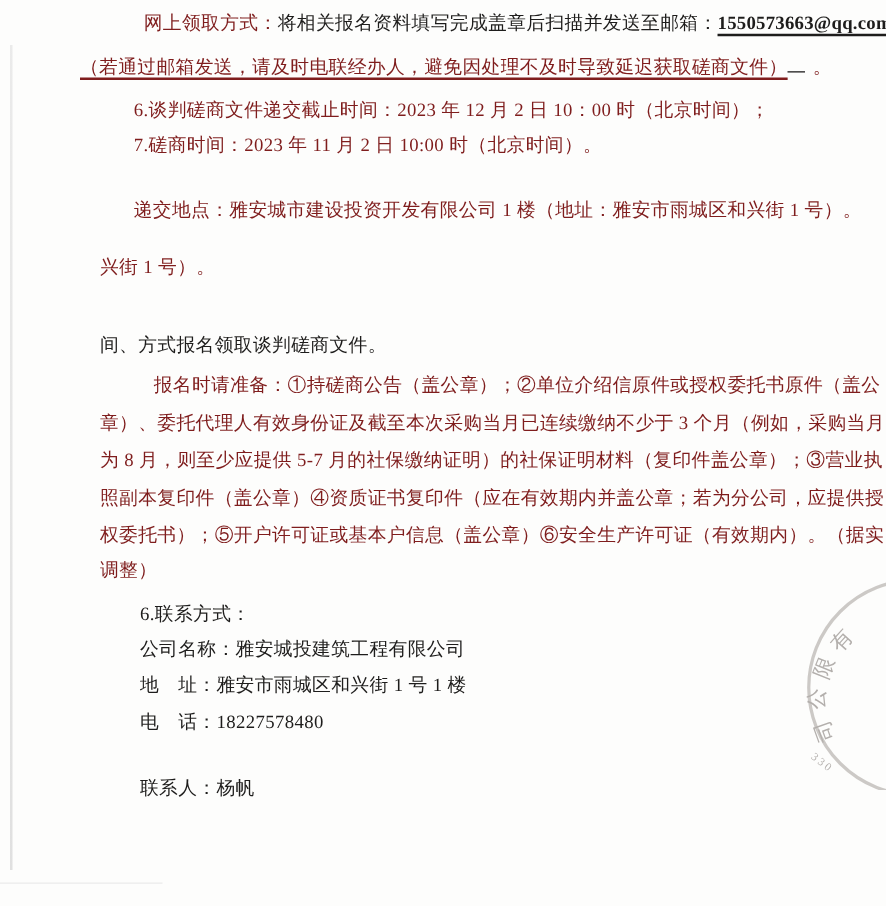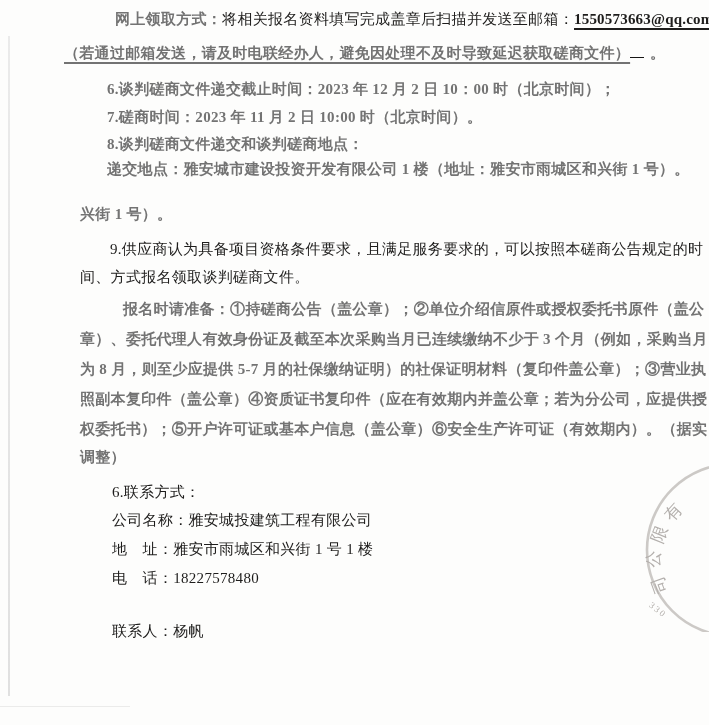--- a/index.html
+++ b/index.html
@@ -15,21 +15,21 @@
     background:linear-gradient(#e6e6e6,#d9d9d9);opacity:.8;
   }
   .scan-edge-bottom{
     position:absolute;left:0;bottom:18px;width:130px;height:1px;
     background:#e3e3e3;opacity:.7;
   }
   .line{
     position:absolute;white-space:nowrap;
     font-size:15px;letter-spacing:.3px;line-height:1;
   }
-  .b{font-weight:700;color:#737373;}
+  .b{font-weight:400;color:#7f1d1d;}
   .u{text-decoration:underline;text-underline-offset:4px;text-decoration-thickness:1.5px;}
   .u-tail{display:inline-block;width:14px;border-bottom:1.5px solid #161514;height:15px;}
   .period-off{display:inline-block;margin-left:6px;}
   .email{font-weight:600;letter-spacing:.2px;}
   .seal{position:absolute;left:589px;top:462px;width:120px;height:170px;}
   .seal text{fill:#b3afac;font-family:"Liberation Serif","DejaVu Serif",serif;}
 </style>
 </head>
 <body>
 
@@ -43,27 +43,25 @@
   </div>
 
   <div class="line" style="left:64px;top:42px;">
     <span class="b u">（若通过邮箱发送，请及时电联经办人，避免因处理不及时导致延迟获取磋商文件）</span><span class="u-tail"></span><span class="b period-off">。</span>
   </div>
 
   <div class="line b" style="left:107px;top:82px;">6.谈判磋商文件递交截止时间：2023 年 12 月 2 日 10：00 时（北京时间）；</div>
 
   <div class="line b" style="left:107px;top:110px;">7.磋商时间：2023 年 11 月 2 日 10:00 时（北京时间）。</div>
 
-  <div class="line b" style="left:107px;top:137px;">8.谈判磋商文件递交和谈判磋商地点：</div>
 
   <div class="line b" style="left:107px;top:162px;">递交地点：雅安城市建设投资开发有限公司 1 楼（地址：雅安市雨城区和兴街 1 号）。</div>
 
   <div class="line b" style="left:80px;top:207px;">兴街 1 号）。</div>
 
-  <div class="line" style="left:110px;top:242px;">9.供应商认为具备项目资格条件要求，且满足服务要求的，可以按照本磋商公告规定的时</div>
   <div class="line" style="left:80px;top:270px;">间、方式报名领取谈判磋商文件。</div>
 
   <div class="line b" style="left:123px;top:302px;">报名时请准备：①持磋商公告（盖公章）；②单位介绍信原件或授权委托书原件（盖公</div>
   <div class="line b" style="left:80px;top:332px;">章）、委托代理人有效身份证及截至本次采购当月已连续缴纳不少于 3 个月（例如，采购当月</div>
   <div class="line b" style="left:80px;top:342px;margin-top:20px;">为 8 月，则至少应提供 5-7 月的社保缴纳证明）的社保证明材料（复印件盖公章）；③营业执</div>
   <div class="line b" style="left:80px;top:392px;">照副本复印件（盖公章）④资质证书复印件（应在有效期内并盖公章；若为分公司，应提供授</div>
   <div class="line b" style="left:80px;top:422px;">权委托书）；⑤开户许可证或基本户信息（盖公章）⑥安全生产许可证（有效期内）。（据实</div>
   <div class="line b" style="left:80px;top:450px;">调整）</div>
 
   <div class="line" style="left:112px;top:485px;">6.联系方式：</div>

